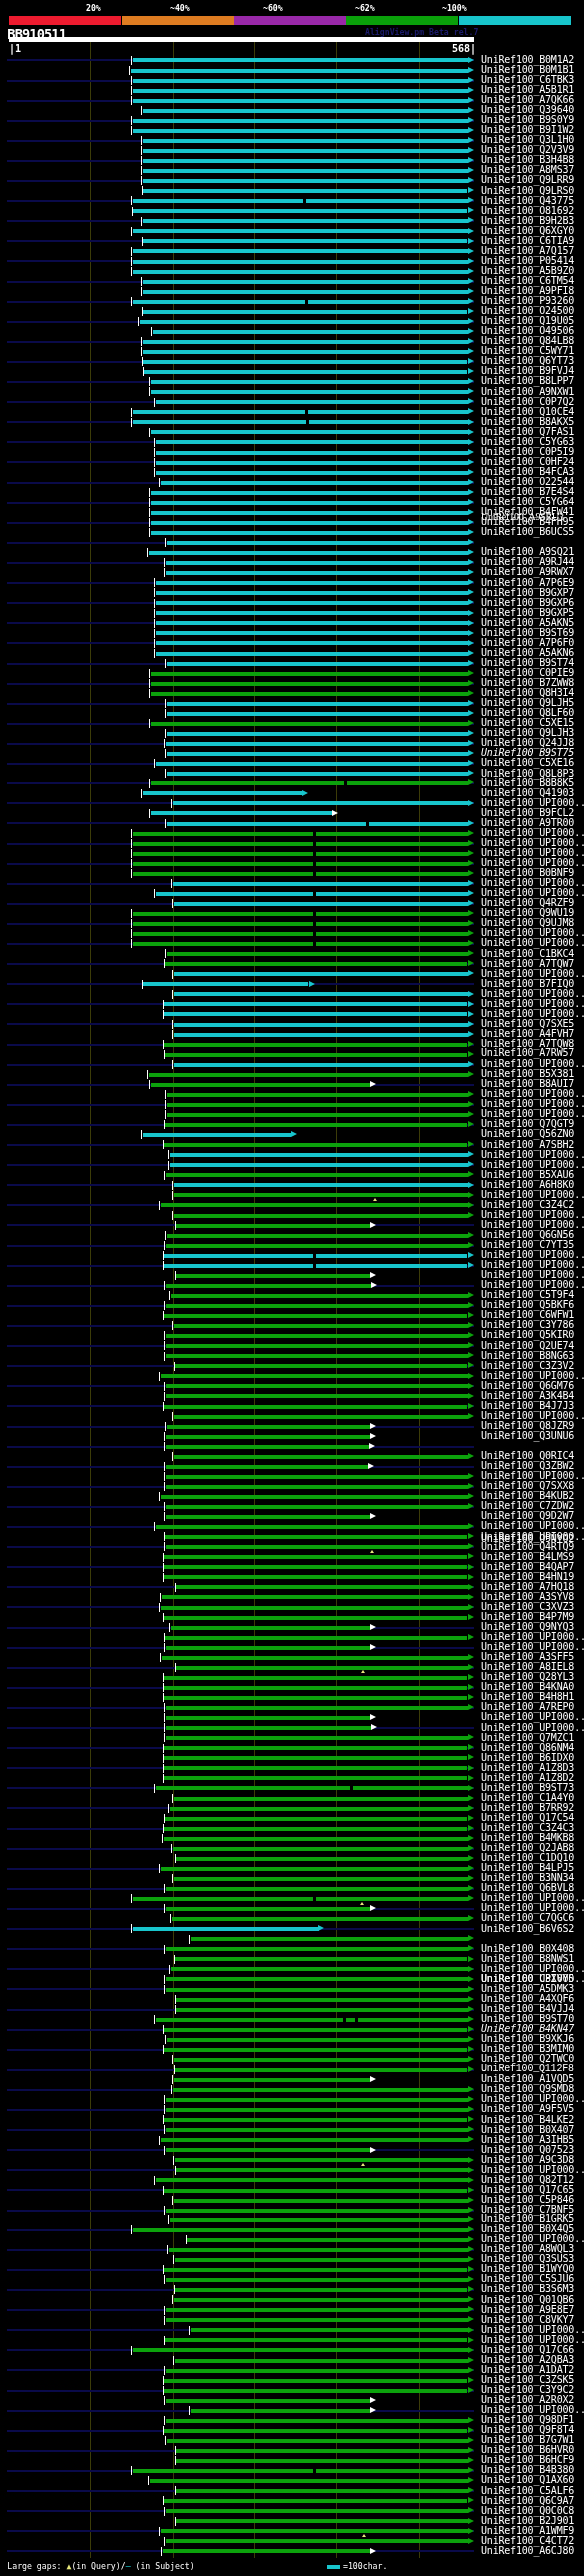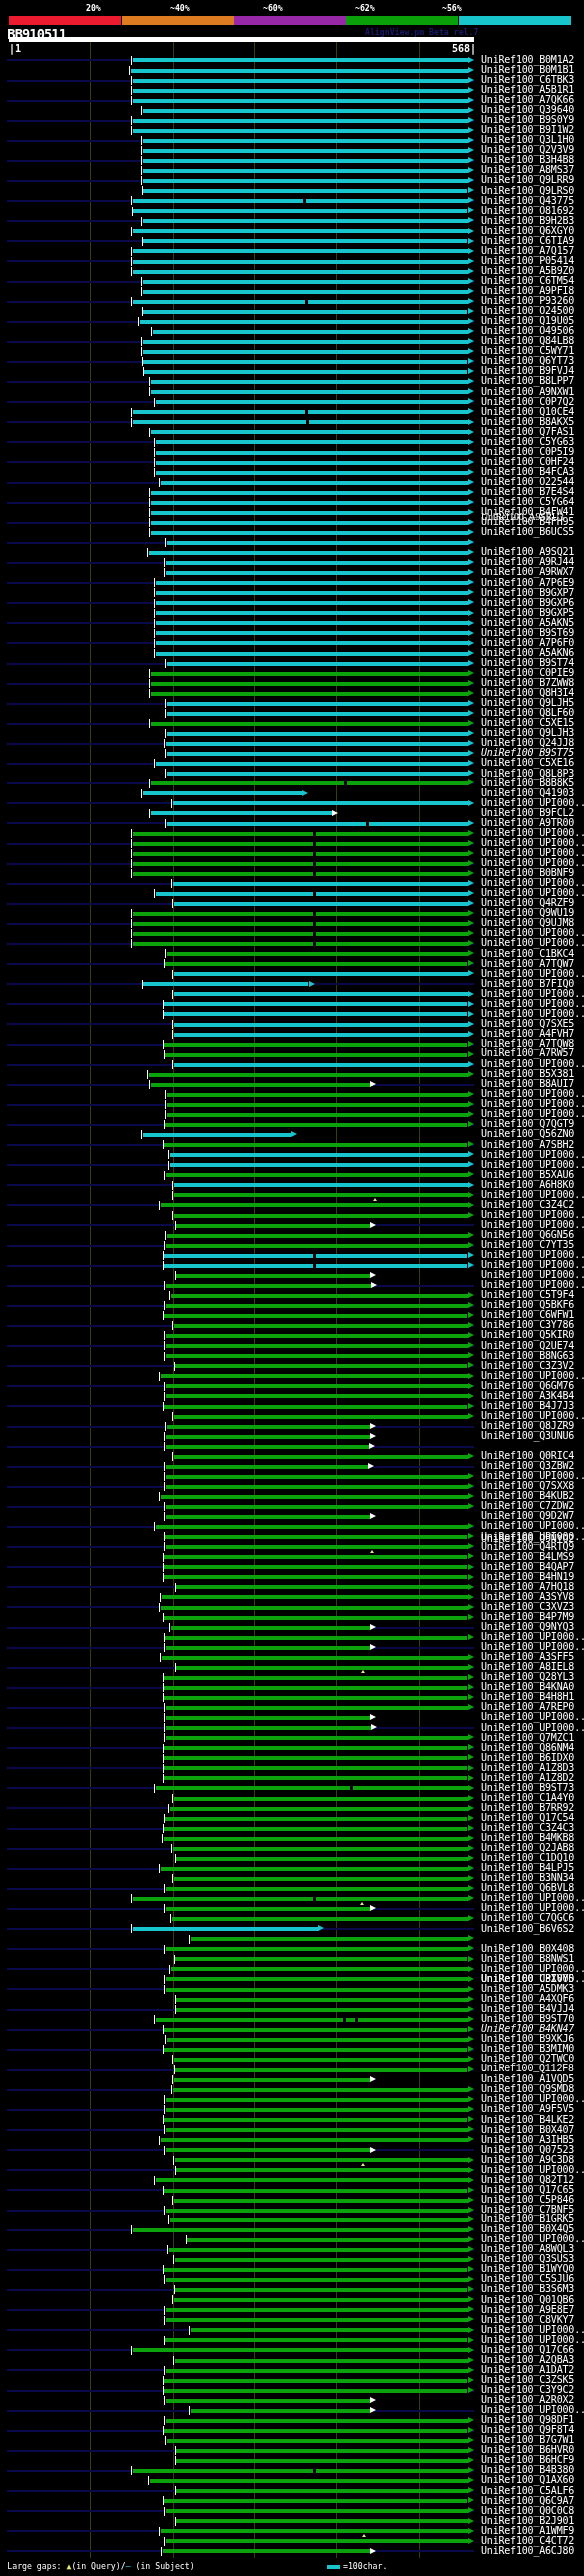--- a/index.html
+++ b/index.html
@@ -32,21 +32,21 @@
   <div id="key">
       <div class="keyseg" style="left: 9.1px; width: 112px; background: rgb(237, 27, 47);"></div>
       <div class="keylab" style="left: 86px;">20%</div>
       <div class="keyseg" style="left: 122px; width: 112px; background: rgb(222, 124, 33);"></div>
       <div class="keylab" style="left: 170px;">~40%</div>
       <div class="keyseg" style="left: 234px; width: 112px; background: rgb(153, 40, 168);"></div>
       <div class="keylab" style="left: 263px;">~60%</div>
       <div class="keyseg" style="left: 346px; width: 112px; background: rgb(10, 160, 10);"></div>
       <div class="keylab" style="left: 355px;">~62%</div>
       <div class="keyseg" style="left: 459px; width: 112px; background: rgb(24, 197, 204);"></div>
-      <div class="keylab" style="left: 442px;">~56%</div>
+      <div class="keylab" style="left: 442px;">~100%</div>
     </div>
   <div id="query-id" class="abs">BB910511</div>
   <div id="watermark" class="abs">AlignView.pm Beta rel.7</div>
   <div id="scalebar" class="abs"></div>
   <div class="abs scaletick" style="left:9.1px">|1</div>
   <div class="abs scaletick" style="left:452px">568|</div>
   <div id="grid">
       <div class="gridline" style="left: 90px;"></div>
       <div class="gridline" style="left: 173px;"></div>
       <div class="gridline" style="left: 254px;"></div>

